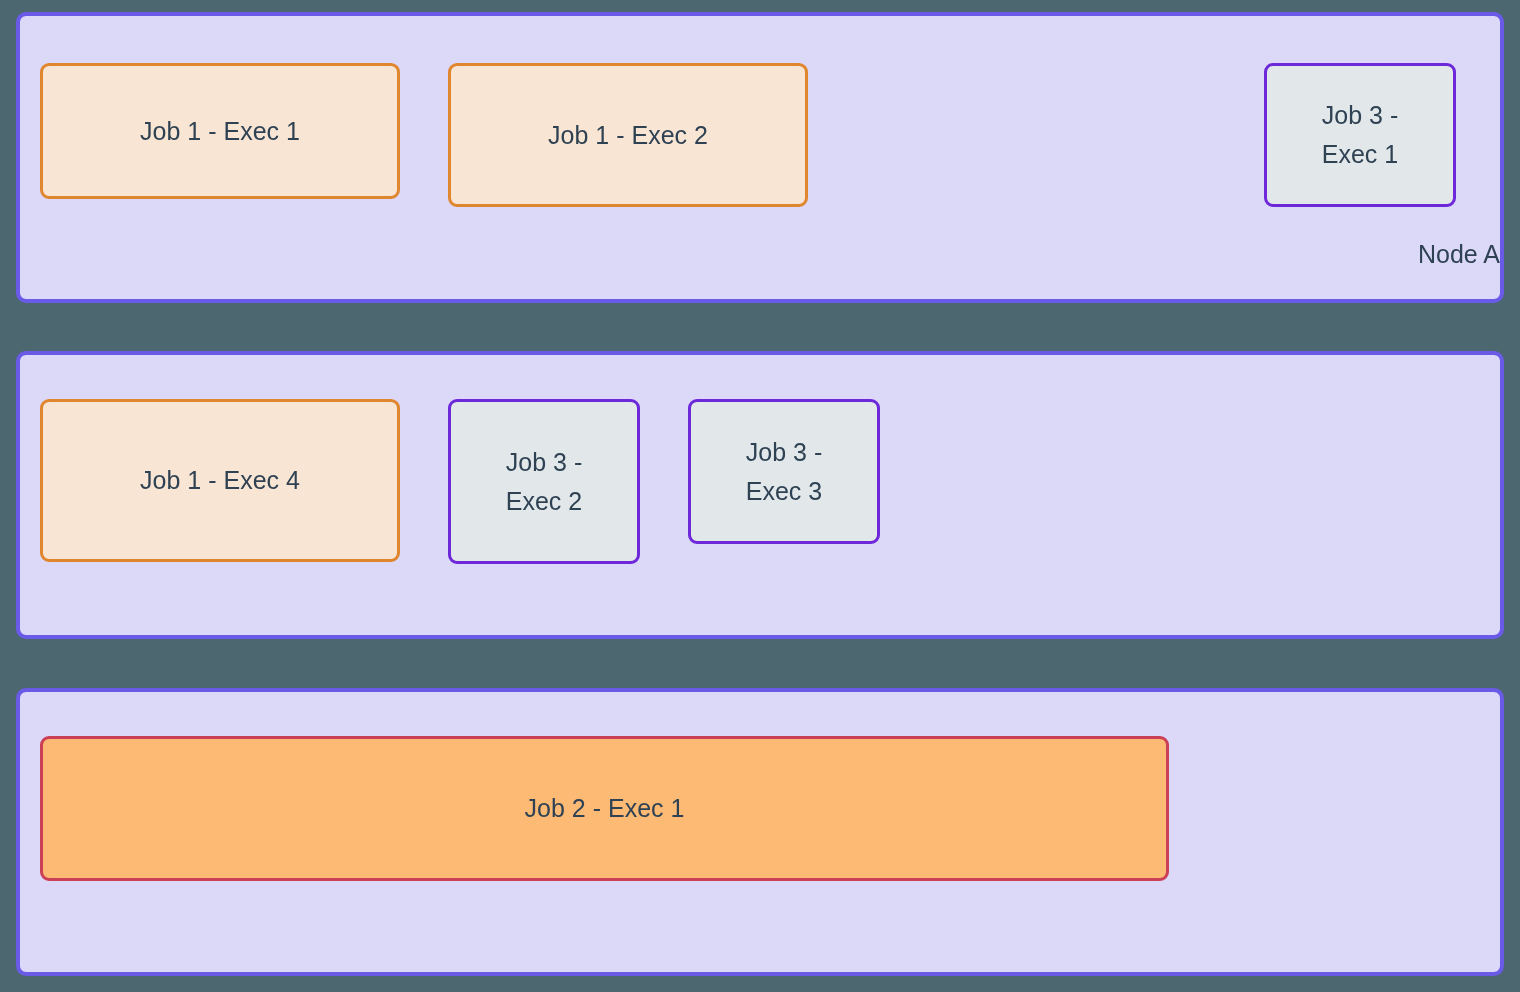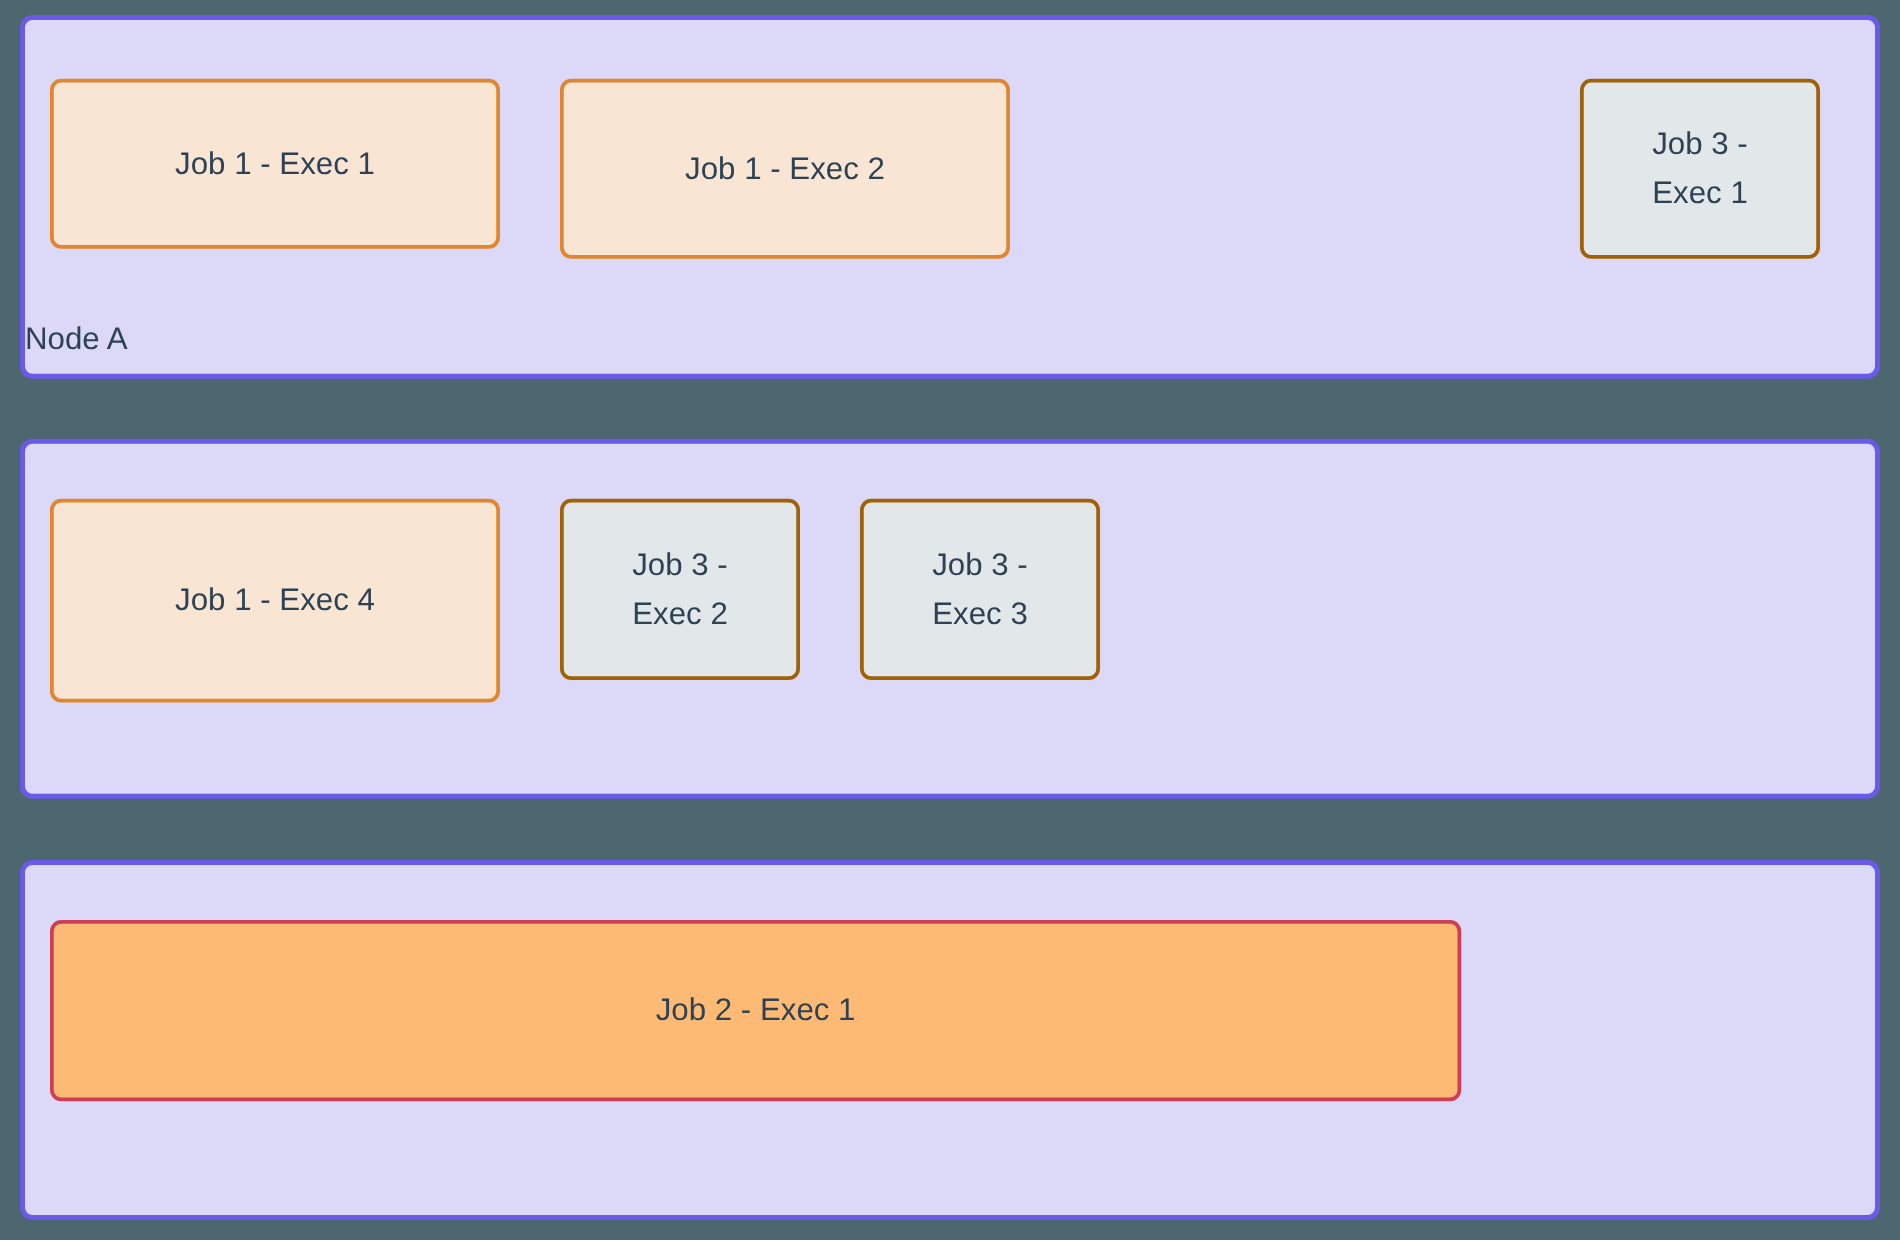--- a/index.html
+++ b/index.html
@@ -35,43 +35,43 @@
     display: flex;
     align-items: center;
     justify-content: center;
     text-align: center;
     padding: 8px 26px;
     font-size: 25px;
     line-height: 1.55;
     color: #2f4254;
   }
   .job1 { background: #f9e5d3; border: 3px solid #e0862f; }
-  .job3 { background: #e2e7ea; border: 3px solid #a16207; }
+  .job3 { background: #e2e7ea; border: 3px solid #6d28d9; }
   .job2 { background: #fdba74; border: 3px solid #cb3f57; }
 
   
   .a-e1 { top: 47px; left: 20px;   width: 360px; height: 136px; align-items: center; }
   .a-e2 { top: 47px; left: 428px;  width: 360px; height: 144px; }
   .a-e3 { top: 47px; left: 836px;  width: 360px; height: 144px; }
   .a-e4 { top: 47px; left: 1244px; width: 192px; height: 144px; }
 
   
   .b-e1 { top: 44px; left: 20px;  width: 360px; height: 163px; }
-  .b-e2 { top: 44px; left: 428px; width: 192px; height: 145px; }
+  .b-e2 { top: 44px; left: 428px; width: 192px; height: 165px; }
   .b-e3 { top: 44px; left: 668px; width: 192px; height: 145px; }
 
   
   .c-e1 { top: 44px; left: 20px; width: 1129px; height: 145px; }
 
   .node-label {
     position: absolute;
     left: 0;
     right: 0;
-    bottom: 13px;
-    text-align: left;
+    bottom: 30px;
+    text-align: right;
     font-size: 25px;
     line-height: 30px;
     color: #2f4254;
   }
 </style>
 </head>
 <body>
 
 <div class="canvas">
 

